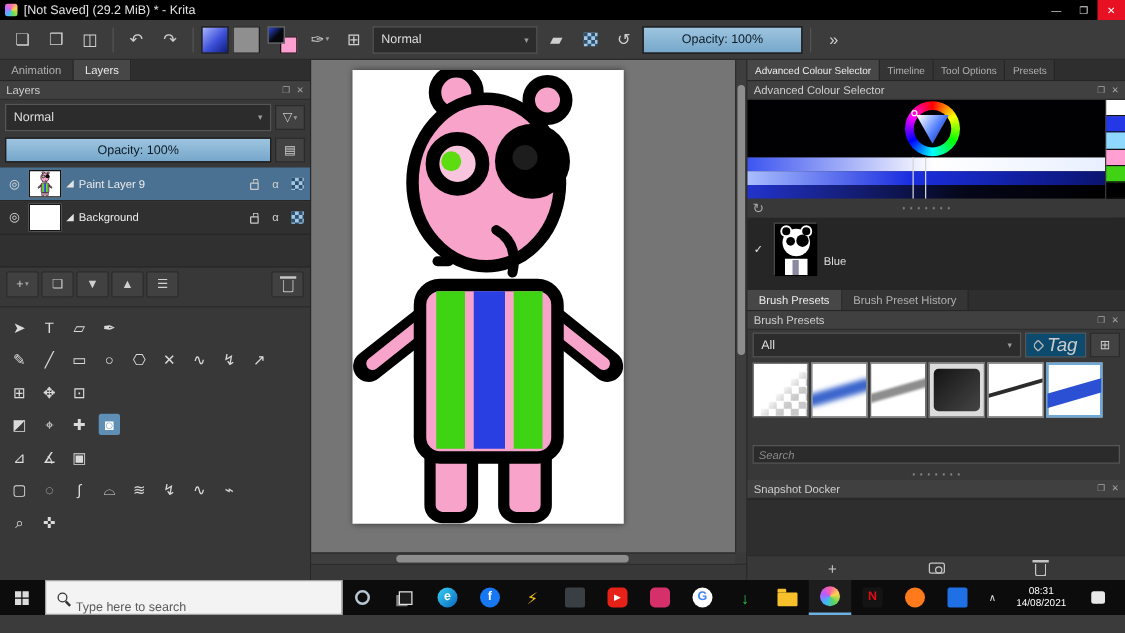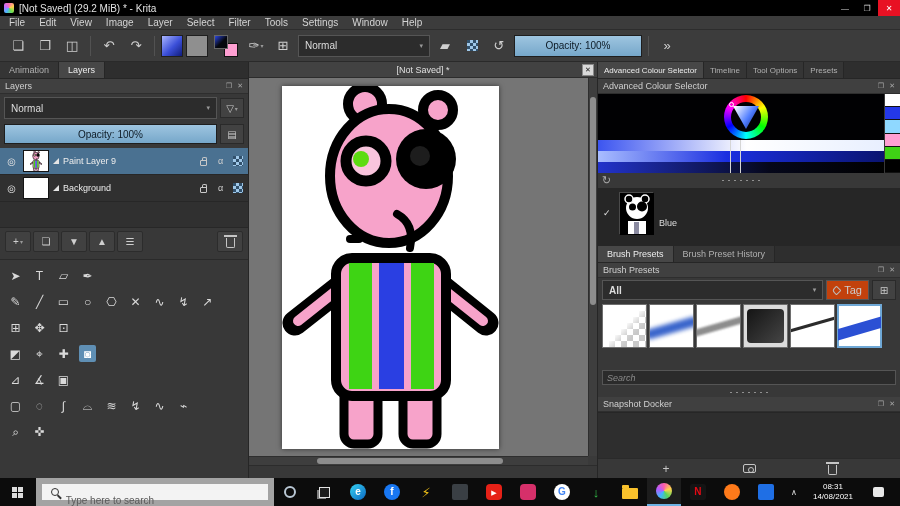--- a/index.html
+++ b/index.html
@@ -115,22 +115,22 @@
   .marker.m2{left:49.5%;}
   .acs-foot{height:15px;display:flex;align-items:center;padding:0 4px;background:#383838;position:relative;}
   .refresh{font-size:11px;color:#a8a8a8;}
   .acs-foot .dots{position:absolute;left:0;right:0;margin:auto;}
   .channels-body{height:58px;background:#262626;padding:4px 5px;}
   .chan-row{display:flex;align-items:flex-start;gap:6px;}
   .chk{font-size:9px;color:#e0e0e0;width:10px;margin-top:16px;}
   .chan-thumb{width:34px;height:42px;border:1px solid #4a4a4a;display:block;}
   .chan-label{font-size:9px;color:#dedede;margin-top:26px;}
   .brush-controls{display:flex;gap:3px;padding:2px 4px;align-items:center;}
-  .brush-controls .dropdown{height:20px;font-weight:bold;}
-  .tag-btn{height:20px;padding:0 6px;display:flex;gap:4px;align-items:center;background:#c2410c;border:1px solid #555;color:#ccc;font-size:11px;}
+  .brush-controls .dropdown{height:20px;}
+  .tag-btn{height:20px;padding:0 6px;display:flex;gap:4px;align-items:center;background:#0c4a6e;border:1px solid #555;color:#ccc;font-size:15px;font-style:italic;}
   .tag-ic{width:7px;height:7px;border:1px solid #bbb;border-radius:1px 1px 1px 50%;transform:rotate(45deg);}
   .brush-thumbs{display:flex;gap:2px;padding:2px 4px;}
   .bthumb{width:45px;height:44px;background:#fff;border:1px solid #6e6e6e;position:relative;overflow:hidden;flex:0 0 auto;}
   .bthumb::after{content:'';position:absolute;left:-6px;right:-6px;top:18px;transform:rotate(-16deg);}
   .bt-eraser{background:linear-gradient(135deg,#fff 48%,rgba(255,255,255,.25) 62%,rgba(255,255,255,0) 72%),repeating-conic-gradient(#c9c9c9 0 25%,#ffffff 0 50%);background-size:auto,12px 12px;}
   .bt-airbrush::after{height:10px;background:#3b66cc;border-radius:6px;filter:blur(2px);}
   .bt-pencil::after{height:7px;background:#8d8d8d;border-radius:4px;filter:blur(1px);}
   .bt-ink{background:#dcdcdc;}
   .bt-ink::after{left:3px;right:3px;top:4px;bottom:4px;height:34px;background:linear-gradient(135deg,#141414,#454545);border-radius:4px;transform:none;}
   .bt-fineliner::after{height:2.5px;background:#2b2b2b;}
@@ -145,21 +145,21 @@
   .cam-ic{width:13px;height:9px;border:1px solid #c5c5c5;border-radius:2px;position:relative;display:block;}
   .cam-ic::before{content:'';position:absolute;left:4px;top:2px;width:4px;height:4px;border:1px solid #c5c5c5;border-radius:50%;}
   .trash-ic{width:9px;height:10px;border:1px solid #c5c5c5;border-top:none;border-radius:0 0 2px 2px;position:relative;display:block;margin-top:2px;}
   .trash-ic::before{content:'';position:absolute;top:-3px;left:-3px;right:-3px;height:2px;background:#c5c5c5;}
 
   
   .taskbar{height:28px;background:#0c0c0c;display:flex;align-items:stretch;}
   .start{width:36px;display:flex;align-items:center;justify-content:center;}
   .winlogo{display:grid;grid-template-columns:5px 5px;grid-template-rows:5px 5px;gap:1px;}
   .winlogo i{background:#dcdcdc;display:block;}
-  .tb-search{width:240px;background:#f3f3f3;border:6px solid #a3a3a3;display:flex;align-items:center;gap:7px;padding:0 9px;}
+  .tb-search{width:240px;background:#f3f3f3;border:1px solid #a3a3a3;display:flex;align-items:center;gap:7px;padding:0 9px;}
   .mag{width:8px;height:8px;border:1.5px solid #333;border-radius:50%;position:relative;flex:0 0 auto;}
   .mag::after{content:'';position:absolute;width:5px;height:1.5px;background:#333;transform:rotate(45deg);right:-4px;bottom:-2px;}
   .tb-search input{flex:1;border:none;background:transparent;font-size:10px;color:#222;}
   .tb-search input::placeholder{color:#5a5a5a;}
   .tb-ic{width:34px;display:flex;align-items:center;justify-content:center;position:relative;}
   .cortana{width:12px;height:12px;border-radius:50%;border:2px solid #b9c7d4;display:block;}
   .taskview{width:11px;height:11px;border:1px solid #e2e2e2;background:rgba(255,255,255,.07);box-shadow:-3px 2px 0 -1px rgba(226,226,226,.55);display:block;}
   .tb-apps{display:flex;}
   .app-ic{width:16px;height:16px;display:flex;align-items:center;justify-content:center;font-size:10px;font-weight:bold;line-height:1;}
   .shape-circle{border-radius:50%;}
@@ -220,33 +220,20 @@
   <div class="titlebar">
     <span class="app-icon"></span>
     <span class="tb-title">[Not Saved] (29.2 MiB) * - Krita</span>
     <span class="win-btns">
       <span class="win-btn">—</span>
       <span class="win-btn">❐</span>
       <span class="win-btn close">✕</span>
     </span>
   </div>
 
-  <div class="menubar" id="menubar">
-      <div class="menu-item">File</div>
-      <div class="menu-item">Edit</div>
-      <div class="menu-item">View</div>
-      <div class="menu-item">Image</div>
-      <div class="menu-item">Layer</div>
-      <div class="menu-item">Select</div>
-      <div class="menu-item">Filter</div>
-      <div class="menu-item">Tools</div>
-      <div class="menu-item">Settings</div>
-      <div class="menu-item">Window</div>
-      <div class="menu-item">Help</div>
-    </div>
 
   <div class="toolbar">
     <div class="tb-btn">❏</div>
     <div class="tb-btn">❒</div>
     <div class="tb-btn">◫</div>
     <div class="tb-sep"></div>
     <div class="tb-btn">↶</div>
     <div class="tb-btn">↷</div>
     <div class="tb-sep"></div>
     <div class="swatch grad"></div>
@@ -400,24 +387,20 @@
             <div class="tool">⌁</div>
           </div>
           <div class="tool-row">
             <div class="tool">⌕</div>
             <div class="tool">✜</div>
           </div>
         </div>
     </div>
 
     <div class="center">
-      <div class="canvas-tabbar">
-        <span>[Not Saved] *</span>
-        <span class="canvas-close">✕</span>
-      </div>
       <div class="canvas-flex">
         <div class="viewport">
           <div class="white-canvas">
             <svg viewBox="0 0 217 363" width="100%" height="100%">
                 <use href="#character"></use>
               </svg>
           </div>
         </div>
         <div class="vscroll">
             <div class="vthumb"></div>

